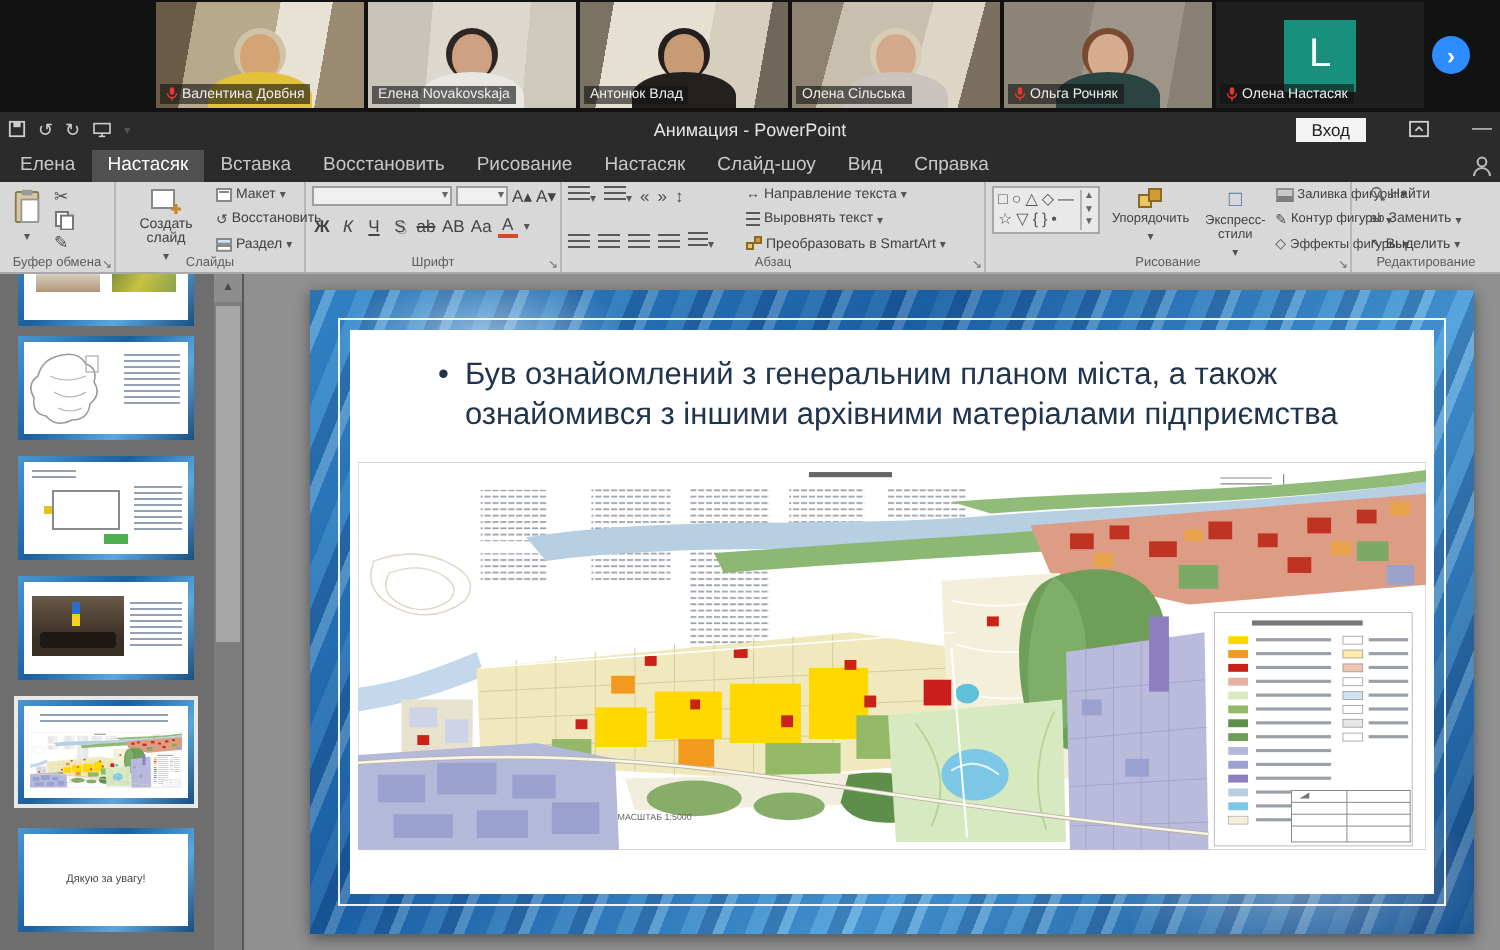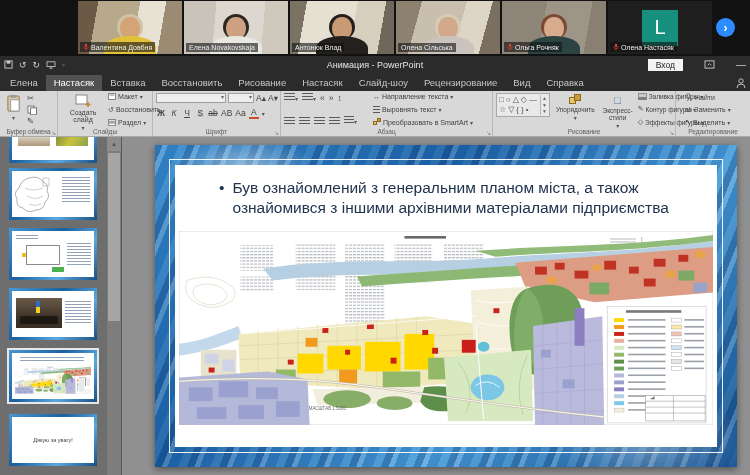--- a/index.html
+++ b/index.html
@@ -464,21 +464,20 @@
   </div>
 
   <div class="tabsrow">
     <div class="tab">Елена</div>
     <div class="tab active">Настасяк</div>
     <div class="tab">Вставка</div>
     <div class="tab">Восстановить</div>
     <div class="tab">Рисование</div>
     <div class="tab">Настасяк</div>
     <div class="tab">Слайд-шоу</div>
-    <div class="tab">Рецензирование</div>
     <div class="tab">Вид</div>
     <div class="tab">Справка</div>
     <svg class="share-ico" width="10" height="11" viewBox="0 0 10 11">
         <circle cx="5" cy="3" r="2.2" fill="none" stroke="#bdbdbd"></circle>
         <path d="M1,10 a4,4 0 0 1 8,0" fill="none" stroke="#bdbdbd"></path>
       </svg>
   </div>
 
   <div class="ribbon">
 

